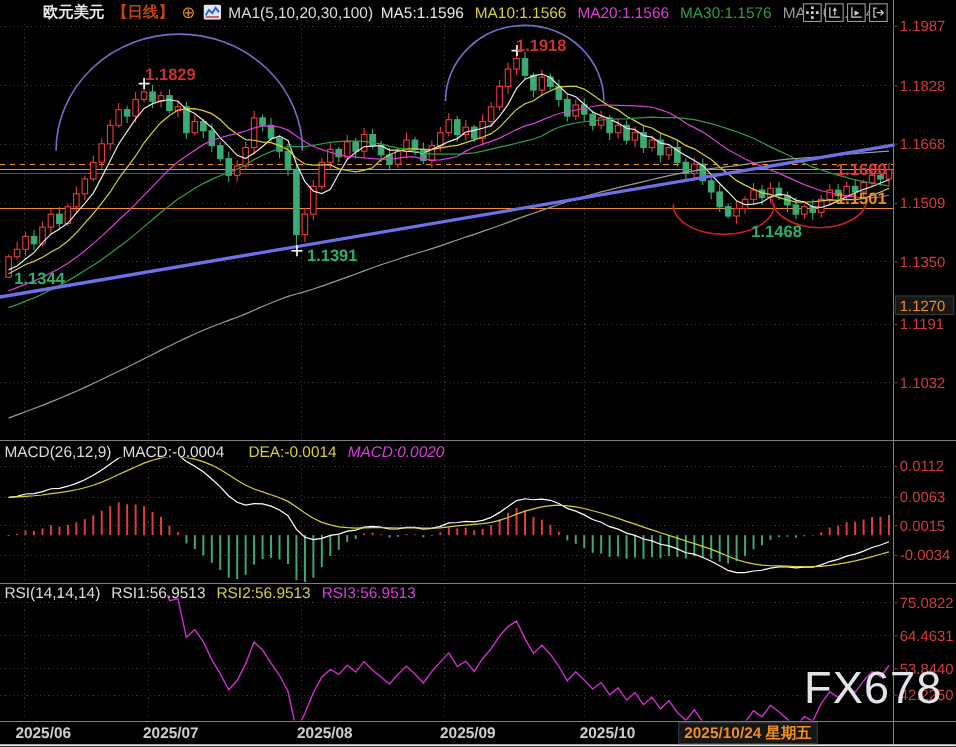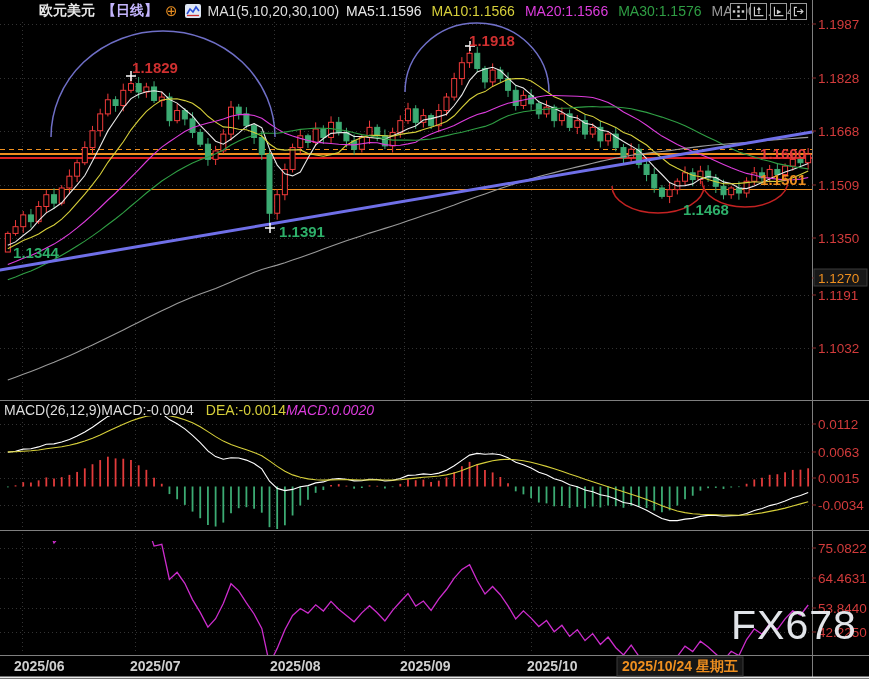--- a/index.html
+++ b/index.html
@@ -2,27 +2,27 @@
 <html><head>
 <meta charset="utf-8">
 <style>
   html,body{margin:0;padding:0;background:#000;}
   #app{position:relative;width:869px;height:679px;background:#000;overflow:hidden;
        font-family:"Liberation Sans","DejaVu Sans",sans-serif;color:#ddd;}
   svg text{font-family:"Liberation Sans","DejaVu Sans",sans-serif;}
   .hdr{position:absolute;top:0;left:0;height:22px;display:flex;align-items:center;
        gap:7px;padding-left:4px;font-size:14px;white-space:nowrap;z-index:5;margin-left:35px;}
   .hdr .sym{color:#e8e8e8;font-weight:700;}
-  .hdr .per{color:#c4b5fd;font-weight:700;}
+  .hdr .per{color:#c2410c;font-weight:700;}
   .hdr .plus{color:#e08920;font-size:15px;}
   .chip{display:inline-block;}
   .toolbar{position:absolute;top:3px;right:62px;display:flex;gap:3px;z-index:6;}
   .tbtn{width:17px;height:17px;border:1px solid #9a9a9a;background:#000;display:flex;
         align-items:center;justify-content:center;padding:0;box-sizing:border-box;}
-  .subhdr{position:absolute;left:4px;height:16px;display:flex;align-items:center;
+  .subhdr{position:absolute;left:4px;height:16px;display:flex;gap:10px;align-items:center;
           font-size:14px;white-space:nowrap;z-index:5;}
   #macd-hdr{top:402px;}
   #rsi-hdr{top:531px;}
   .wm{position:absolute;left:731px;top:602px;font-size:41px;color:#eef1f6;opacity:.95;
       letter-spacing:1px;z-index:4;}
 </style>
 </head>
 <body>
 
 <div id="app">
@@ -498,15 +498,21 @@
     </button>
   </div>
 
   <div id="macd-hdr" class="subhdr">
     <span style="color: rgb(221, 221, 221);">MACD(26,12,9)</span>
     <span style="color: rgb(221, 221, 221);">MACD:-0.0004</span>
     <span style="color: rgb(214, 207, 58); padding-left: 12px;">DEA:-0.0014</span>
     <span style="color: rgb(220, 60, 220); font-style: italic;">MACD:0.0020</span>
   </div>
 
+  <div id="rsi-hdr" class="subhdr">
+    <span style="color: rgb(221, 221, 221);">RSI(14,14,14)</span>
+    <span style="color: rgb(221, 221, 221);">RSI1:56.9513</span>
+    <span style="color: rgb(214, 207, 58);">RSI2:56.9513</span>
+    <span style="color: rgb(220, 60, 220);">RSI3:56.9513</span>
+  </div>
 
   <div class="wm">FX678</div>
 </div>
 
 </body></html>

